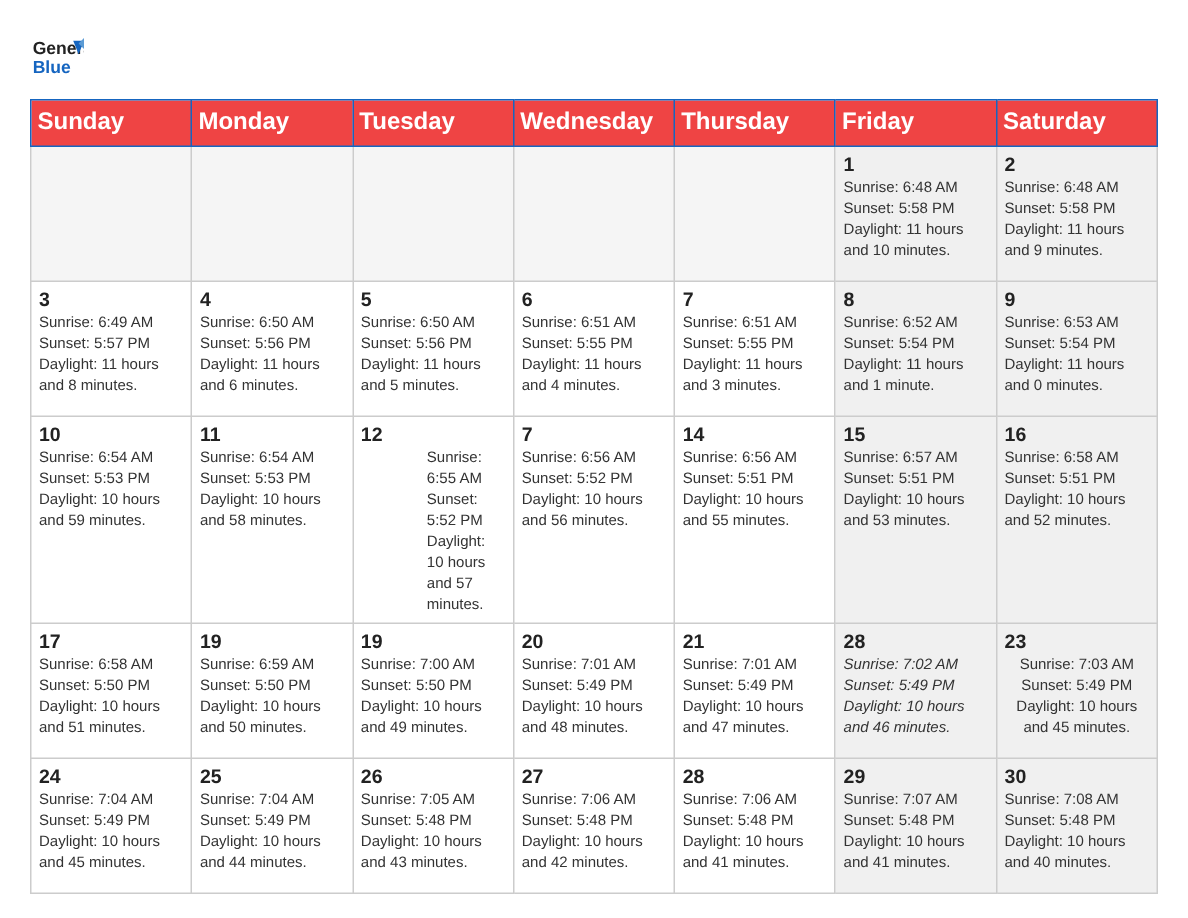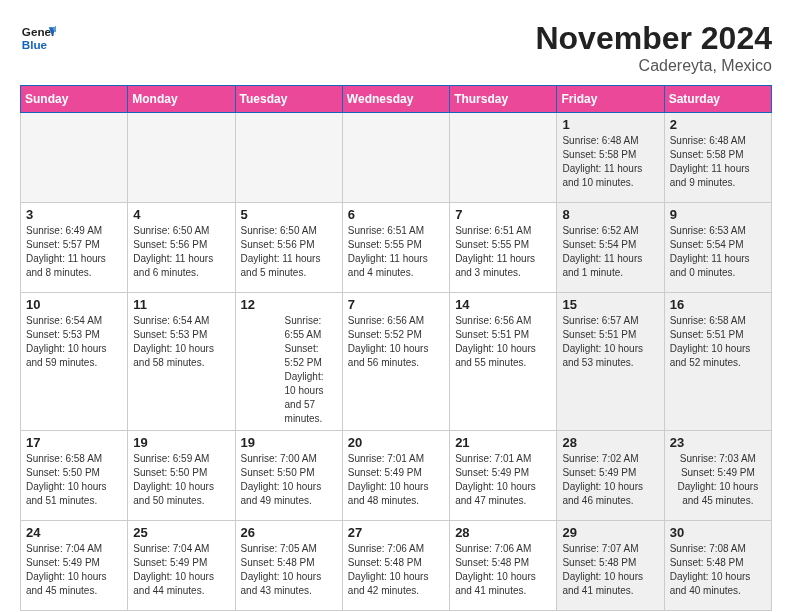--- a/index.html
+++ b/index.html
@@ -36,23 +36,23 @@
     .location {
       font-size: 16px;
       color: #555;
     }
     table {
       width: 100%;
       border-collapse: collapse;
       table-layout: fixed;
     }
     th {
-      background: #ec4899;
+      background: #ef4444;
       color: #fff;
-      font-size: 12px;
+      font-size: 16px;
       font-weight: bold;
       padding: 6px 4px;
       text-align: left;
       border: 1px solid #1565c0;
     }
     td {
       border: 1px solid #ccc;
       vertical-align: top;
       padding: 4px 5px;
       height: 90px;
@@ -84,24 +84,20 @@
 
 <div class="header">
   <div class="logo">
     <svg class="logo-icon" viewBox="0 0 40 40">
       <text x="2" y="18" font-size="13" font-weight="bold" fill="#222">General</text>
       <text x="2" y="32" font-size="13" font-weight="bold" fill="#1565c0">Blue</text>
       <polygon points="32,8 40,8 36,18" fill="#1565c0"></polygon>
       <polygon points="36,10 40,6 40,14" fill="#5b9bd5"></polygon>
     </svg>
   </div>
-  <div class="title-block">
-    <div class="month-title">November 2024</div>
-    <div class="location">Cadereyta, Mexico</div>
-  </div>
 </div>
 
 <table>
   <thead>
     <tr>
     <th>Sunday</th>
         <th>Monday</th>
         <th>Tuesday</th>
         <th>Wednesday</th>
         <th>Thursday</th>
@@ -264,21 +260,21 @@
         </td>
         <td>
           <span class="day-num">21</span>
           <div class="day-info" style="white-space: pre-line;">Sunrise: 7:01 AM
 Sunset: 5:49 PM
 Daylight: 10 hours
 and 47 minutes.</div>
         </td>
         <td class="shaded">
           <span class="day-num">28</span>
-          <div class="day-info" style="white-space: pre-line;">Sunrise: 7:02 AM
+          <div class="day-info" style="white-space: pre-line; font-style: italic;">Sunrise: 7:02 AM
 Sunset: 5:49 PM
 Daylight: 10 hours
 and 46 minutes.</div>
         </td>
         <td class="shaded">
           <span class="day-num">23</span>
           <div class="day-info" style="white-space: pre-line; text-align: center;">Sunrise: 7:03 AM
 Sunset: 5:49 PM
 Daylight: 10 hours
 and 45 minutes.</div>

